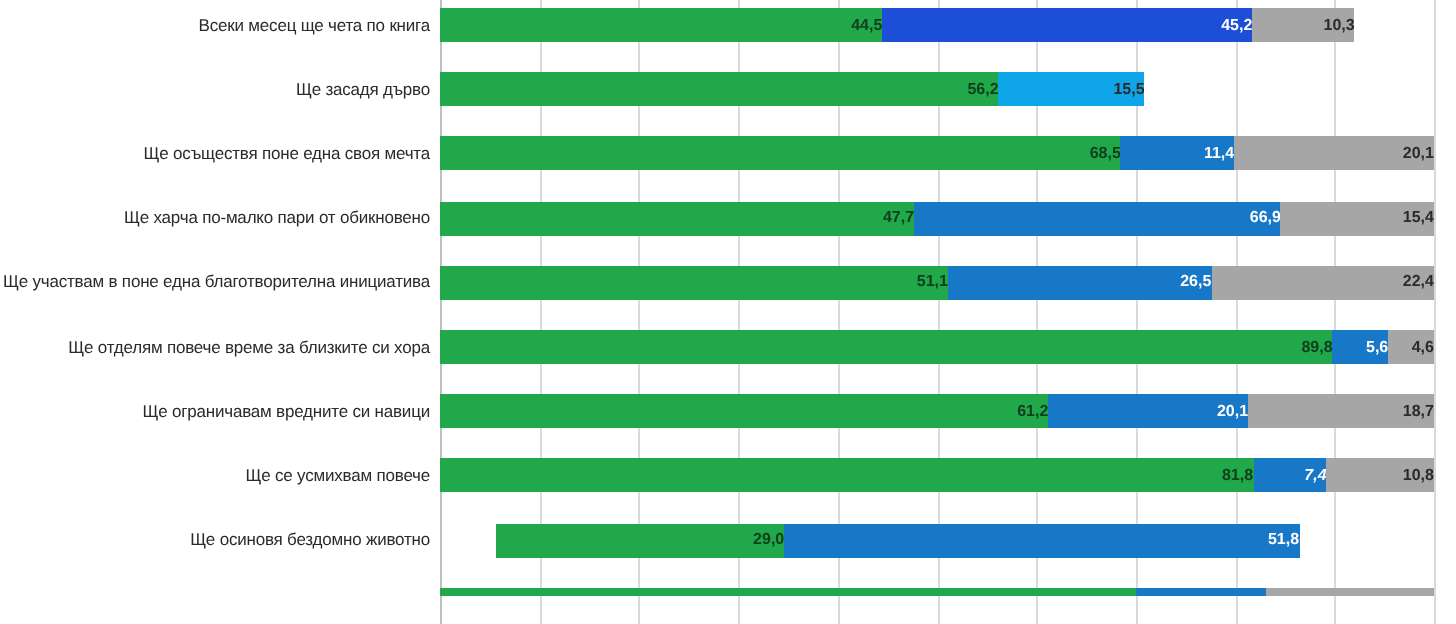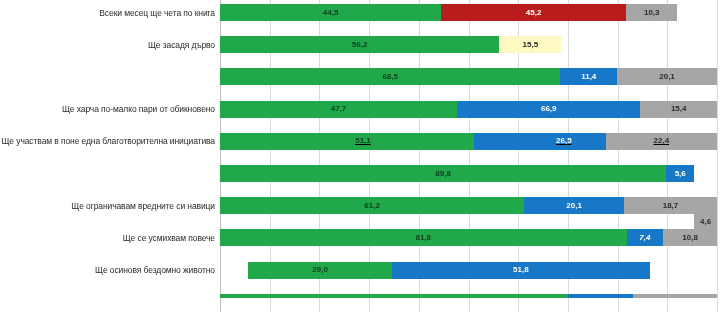--- a/index.html
+++ b/index.html
@@ -62,21 +62,21 @@
     color: #2b2b2b;
     line-height: 11px;
     letter-spacing: -0.1px;
   }
 
   .seg {
     position: relative;
     height: 100%;
     display: flex;
     align-items: center;
-    justify-content: center;
+    justify-content: flex-end;
     overflow: hidden;
     box-sizing: border-box;
   }
   .seg-a { background: #21a84a; }
   .seg-b { background: #1878c8; }
   .seg-c { background: #a6a6a6; }
 
   .seg-val {
     font-size: 8px;
     font-weight: bold;
@@ -107,37 +107,38 @@
         <div class="gridline" style="left: 397.6px;"></div>
         <div class="gridline" style="left: 447.3px;"></div>
         <div class="gridline" style="left: 497px;"></div>
       </div>
     <div id="bars">
         <div class="bar-row" style="top: 4px;">
           <div class="row-label">Всеки месец ще чета по книга</div>
           <div class="seg seg-a" style="width: 221.165px; background: rgb(33, 168, 74);">
             <span class="seg-val">44,5</span>
           </div>
-          <div class="seg seg-b" style="width: 185px; background: #b91c1c;">
+          <div class="seg seg-b" style="width: 185px; background: #1d4ed8;">
             <span class="seg-val">45,2</span>
           </div>
           <div class="seg seg-c" style="width: 51.191px; background: rgb(166, 166, 166);">
             <span class="seg-val">10,3</span>
           </div>
         </div>
         <div class="bar-row" style="top: 36.2px;">
           <div class="row-label">Ще засадя дърво</div>
           <div class="seg seg-a" style="width: 279.314px; background: rgb(33, 168, 74);">
             <span class="seg-val">56,2</span>
           </div>
-          <div class="seg seg-c" style="width: 62px; background: #fef9c3;">
+          <div class="seg seg-c" style="width: 73px; background: #0ea5e9;">
             <span class="seg-val">15,5</span>
           </div>
         </div>
         <div class="bar-row" style="top: 68.4px;">
+          <div class="row-label">Ще осъществя поне една своя мечта</div>
           <div class="seg seg-a" style="width: 340.445px; background: rgb(33, 168, 74);">
             <span class="seg-val">68,5</span>
           </div>
           <div class="seg seg-b" style="width: 56.658px; background: rgb(24, 120, 200);">
             <span class="seg-val">11,4</span>
           </div>
           <div class="seg seg-c" style="width: 99.897px; background: rgb(166, 166, 166);">
             <span class="seg-val">20,1</span>
           </div>
         </div>
@@ -146,40 +147,41 @@
           <div class="seg seg-a" style="width: 237.069px; background: rgb(33, 168, 74);">
             <span class="seg-val">47,7</span>
           </div>
           <div class="seg seg-b" style="width: 183.393px; background: rgb(24, 120, 200);">
             <span class="seg-val">66,9</span>
           </div>
           <div class="seg seg-c" style="width: 76.538px; background: rgb(166, 166, 166);">
             <span class="seg-val">15,4</span>
           </div>
         </div>
-        <div class="bar-row" style="top: 132.8px; text-decoration: underline;">
+        <div class="bar-row" style="top: 132.8px;">
           <div class="row-label">Ще участвам в поне една благотворителна инициатива</div>
           <div class="seg seg-a" style="width: 253.967px; background: rgb(33, 168, 74); padding-left: 32px;">
             <span class="seg-val">51,1</span>
           </div>
           <div class="seg seg-b" style="width: 131.705px; background: rgb(24, 120, 200); padding-left: 48px;">
             <span class="seg-val">26,5</span>
           </div>
           <div class="seg seg-c" style="width: 111.328px; background: rgb(166, 166, 166);">
             <span class="seg-val">22,4</span>
           </div>
         </div>
         <div class="bar-row" style="top: 165px;">
+          <div class="row-label">Ще отделям повече време за близките си хора</div>
           <div class="seg seg-a" style="width: 446.306px; background: rgb(33, 168, 74);">
             <span class="seg-val">89,8</span>
           </div>
           <div class="seg seg-b" style="width: 27.832px; background: rgb(24, 120, 200);">
             <span class="seg-val">5,6</span>
           </div>
-          <div class="seg seg-c" style="width: 22.862px; background: rgb(166, 166, 166); margin-top: 48px;">
+          <div class="seg seg-c" style="width: 22.862px; background: rgb(166, 166, 166);">
             <span class="seg-val">4,6</span>
           </div>
         </div>
         <div class="bar-row" style="top: 197.2px;">
           <div class="row-label">Ще ограничавам вредните си навици</div>
           <div class="seg seg-a" style="width: 304.164px; background: rgb(33, 168, 74);">
             <span class="seg-val">61,2</span>
           </div>
           <div class="seg seg-b" style="width: 99.897px; background: rgb(24, 120, 200);">
             <span class="seg-val">20,1</span>

